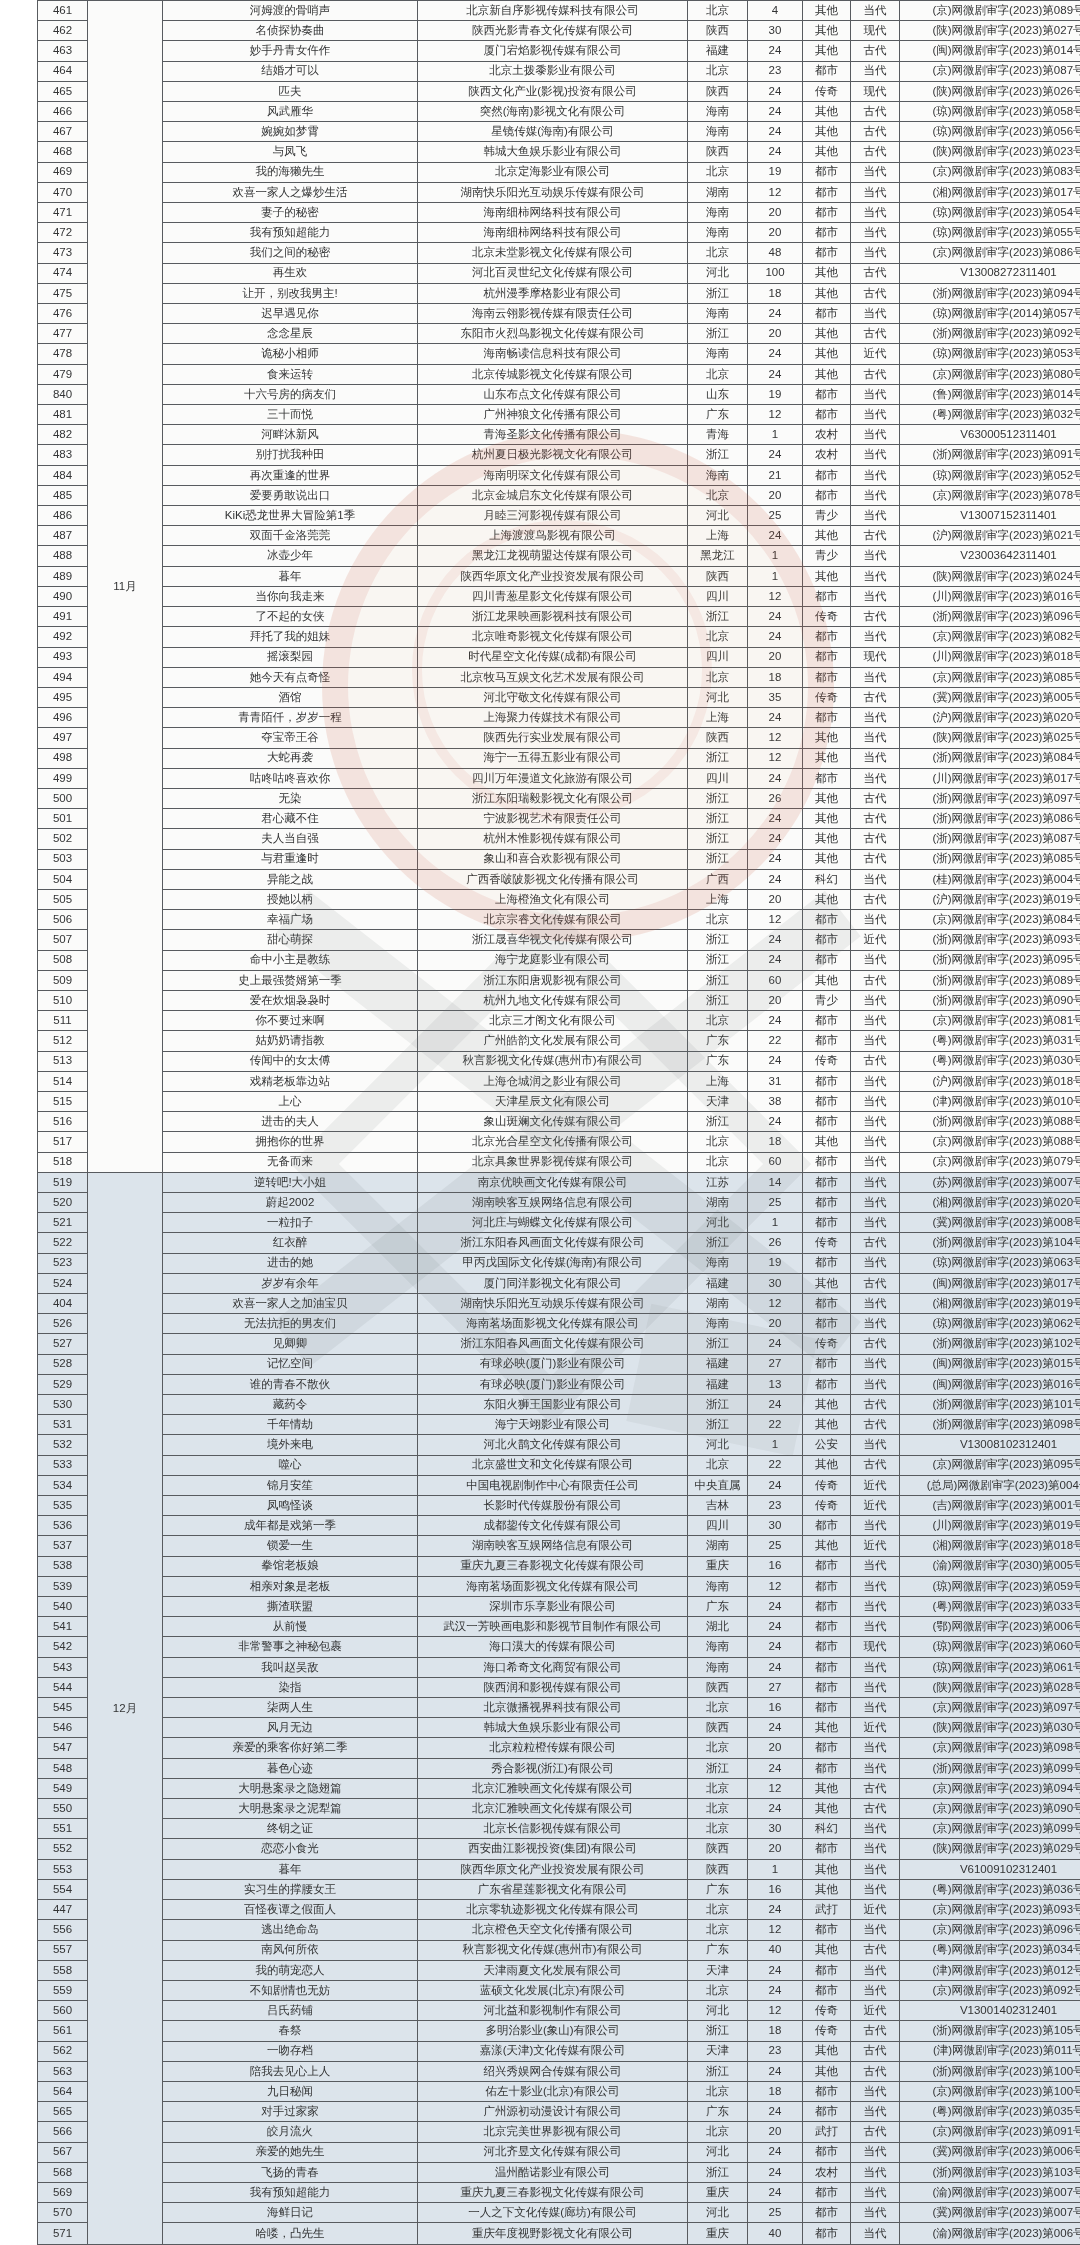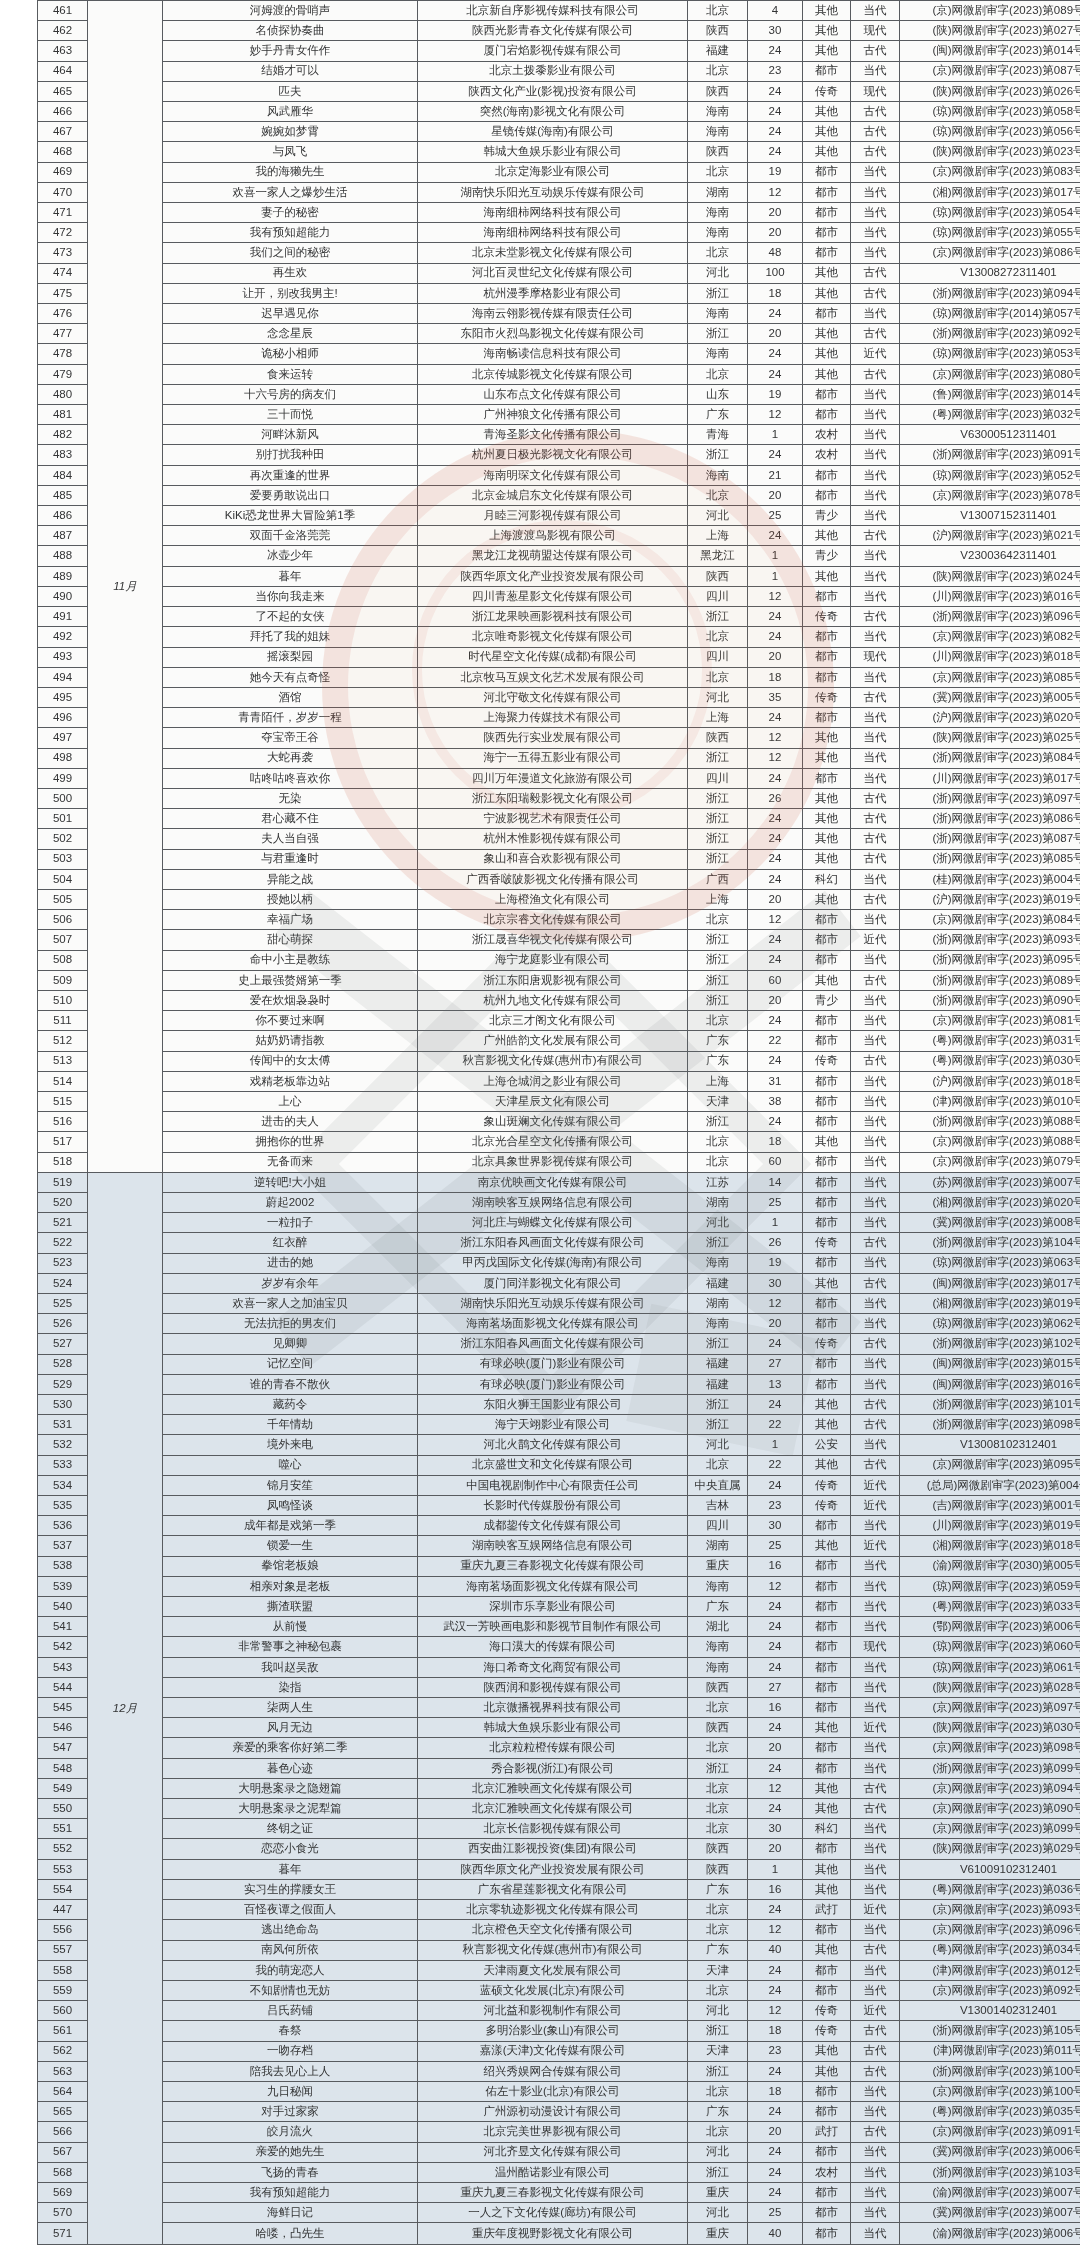--- a/index.html
+++ b/index.html
@@ -23,21 +23,21 @@
     vertical-align:middle;
     font-size:11.5px;
     color:#333435;
     white-space:nowrap;
     overflow:hidden;
     padding:0 2px;
     line-height:1;
   }
   tr.sec-nov td{background:#fbfbfa;}
   tr.sec-dec td{background:#dce4eb;}
-  td.month{font-size:13px;color:#2f3031;font-style:italic;}
+  td.month{font-size:13px;color:#2f3031;}
   td.no{font-size:12px;}
   td.reg{font-size:11px;letter-spacing:0;}
   td.title{font-size:11.5px;}
   td.company{font-size:11px;}
   
   .wm{position:absolute;pointer-events:none;z-index:2;}
   .wm-stamp-ring{
     left:285px;top:430px;width:460px;height:460px;
     border:26px solid rgba(193,62,48,0.10);
     border-radius:50%;
@@ -271,21 +271,21 @@
           <td class="no">479</td>
           <td class="title">食来运转</td>
           <td class="company">北京传城影视文化传媒有限公司</td>
           <td class="province">北京</td>
           <td class="episodes">24</td>
           <td class="genre">其他</td>
           <td class="era">古代</td>
           <td class="reg">(京)网微剧审字(2023)第080号</td>
         </tr>
         <tr class="sec-nov">
-          <td class="no">480</td>
+          <td class="no">840</td>
           <td class="title">十六号房的病友们</td>
           <td class="company">山东布点文化传媒有限公司</td>
           <td class="province">山东</td>
           <td class="episodes">19</td>
           <td class="genre">都市</td>
           <td class="era">当代</td>
           <td class="reg">(鲁)网微剧审字(2023)第014号</td>
         </tr>
         <tr class="sec-nov">
           <td class="no">481</td>
@@ -722,21 +722,21 @@
           <td class="no">524</td>
           <td class="title">岁岁有余年</td>
           <td class="company">厦门同洋影视文化有限公司</td>
           <td class="province">福建</td>
           <td class="episodes">30</td>
           <td class="genre">其他</td>
           <td class="era">古代</td>
           <td class="reg">(闽)网微剧审字(2023)第017号</td>
         </tr>
         <tr class="sec-dec">
-          <td class="no">525</td>
+          <td class="no">404</td>
           <td class="title">欢喜一家人之加油宝贝</td>
           <td class="company">湖南快乐阳光互动娱乐传媒有限公司</td>
           <td class="province">湖南</td>
           <td class="episodes">12</td>
           <td class="genre">都市</td>
           <td class="era">当代</td>
           <td class="reg">(湘)网微剧审字(2023)第019号</td>
         </tr>
         <tr class="sec-dec">
           <td class="no">526</td>

